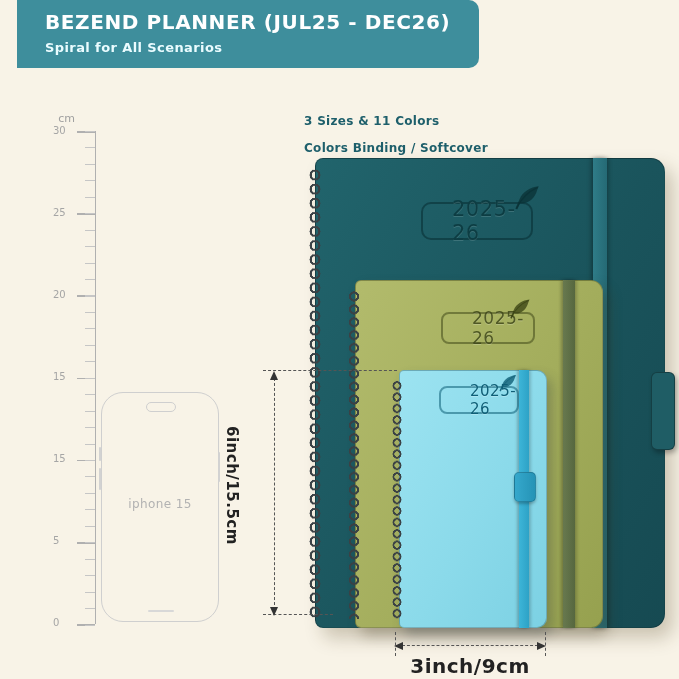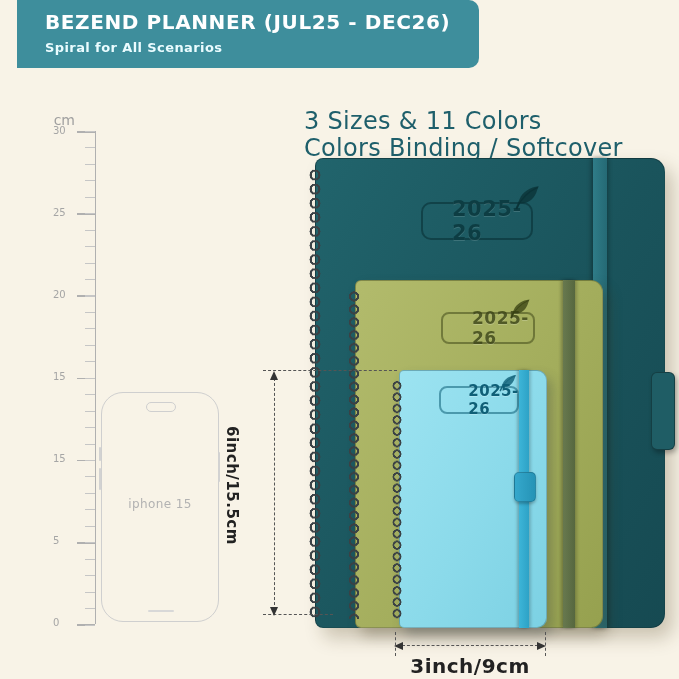--- a/index.html
+++ b/index.html
@@ -8,24 +8,24 @@
   .canvas{position:relative;width:679px;height:679px;background:#f8f3e7;margin-left:17px;}
   .abs{position:absolute;}
 
   
   .banner{left:0;top:24;width:462px;height:68px;background:#3e8e9c;
           border-radius:0 10px 10px 0;padding:10px 0 0 28px;box-sizing:border-box;}
   .banner-title{display:block;color:#fff;font-size:20px;font-weight:bold;letter-spacing:.6px;}
   .banner-sub{display:block;color:#eafcff;font-size:13px;font-weight:600;margin-top:6px;letter-spacing:.4px;}
 
   
-  .tagline{left:287px;top:108px;color:#1e5f6b;font-size:24px;font-weight:400;line-height:27px;letter-spacing:.3px;}
+  .tagline{left:287px;top:108px;color:#1e5f6b;font-size:12px;font-weight:700;line-height:27px;letter-spacing:.3px;}
 
   
-  .ruler-unit{left:36px;top:112px;width:22px;text-align:right;font-size:14px;color:#9f9f9f;}
+  .ruler-unit{left:36px;top:112px;width:22px;text-align:right;font-size:11px;color:#9f9f9f;}
   .ruler-line{left:78px;top:131px;height:493px;border-left:1.5px solid #b0b0b0;}
   .ruler-major{left:60px;top:131px;width:18px;height:495px;
     background:repeating-linear-gradient(to bottom,#b0b0b0 0 1.5px,transparent 1.5px 82.2px);}
   .ruler-minor{left:68px;top:131px;width:10px;height:495px;
     background:repeating-linear-gradient(to bottom,#c6c6c6 0 1px,transparent 1px 16.45px);}
   .ruler-label{left:36px;width:20px;font-size:10px;color:#a5a5a5;line-height:10px;}
 
   
   .phone{left:84px;top:392px;width:118px;height:230px;border:1.5px solid #cfcfcf;border-radius:22px;box-sizing:border-box;}
   .phone-island{left:129px;top:402px;width:28px;height:8px;border:1.2px solid #cfcfcf;border-radius:5px;}
@@ -68,21 +68,21 @@
     background:linear-gradient(90deg,#3db5d8,#2da2c6);
     box-shadow:-2px 0 3px rgba(0,0,0,.22),2px 0 3px rgba(0,0,0,.18);}
   .band-slider{left:497px;top:472px;width:20px;height:28px;border-radius:5px;
     background:linear-gradient(90deg,#35a8cc,#2593b6);border:1px solid rgba(0,0,0,.18);
     box-shadow:0 2px 3px rgba(0,0,0,.25);}
 
   .pen-loop{left:634px;top:372px;width:22px;height:76px;border-radius:6px;
     background:#1f5d65;border:1px solid rgba(0,0,0,.32);box-shadow:2px 3px 5px rgba(0,0,0,.3);}
 
   
-  .pill{display:flex;align-items:center;justify-content:center;box-sizing:border-box;font-weight:bold;letter-spacing:.5px;padding-left:29px;}
+  .pill{display:flex;align-items:center;justify-content:center;box-sizing:border-box;font-weight:normal;letter-spacing:.5px;padding-left:29px;}
   .pill-large{left:404px;top:202px;width:112px;height:38px;border:2.5px solid rgba(9,49,54,.6);
     border-radius:10px;color:#0d3d43;font-size:21px;text-shadow:0 1px 0 rgba(255,255,255,.14);}
   .pill-medium{left:424px;top:312px;width:94px;height:32px;border:2px solid rgba(55,64,18,.5);
     border-radius:8px;color:rgba(55,64,18,.8);font-size:17px;text-shadow:0 1px 0 rgba(255,255,255,.2);}
   .pill-small{left:422px;top:386px;width:80px;height:28px;border:2px solid rgba(15,95,119,.55);
     border-radius:8px;color:#0f5f77;font-size:15px;text-shadow:0 1px 0 rgba(255,255,255,.25);}
   .quill{line-height:0;}
   .quill svg{display:block;}
   .quill-large{left:492px;top:182px;color:rgba(9,49,54,.75);}
   .quill-medium{left:488px;top:296px;color:rgba(55,64,18,.75);}

